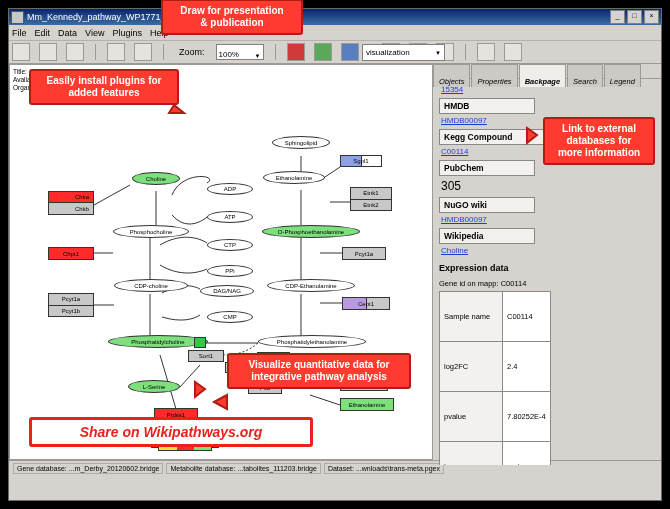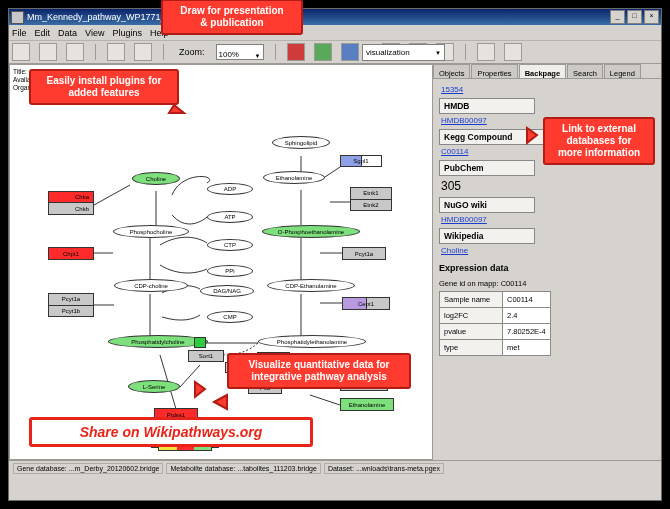--- a/index.html
+++ b/index.html
@@ -48,30 +48,30 @@
   .rect{border:1px solid #333;background:#c8c8c8;}
   .rect.red{background:#ff2b2b;}
   .rect.green{background:#7de07d;}
   .half{position:absolute;top:0;bottom:0;width:50%;}
 
   
   .lines{position:absolute;left:0;top:0;width:424px;height:396px;}
 
   
   .tabs{display:flex;height:14px;font-size:7.5px;border-bottom:1px solid #9d9a95;background:#d6d3ce;}
-  .tab{padding:3px 5px;border:1px solid #9d9a95;border-bottom:none;background:#cdcac5;margin-right:1px;line-height:12px;}
+  .tab{padding:11px 5px;border:1px solid #9d9a95;border-bottom:none;background:#cdcac5;margin-right:1px;line-height:12px;font-style:italic;}
   .tab.active{background:#f0eeea;font-weight:bold;}
   .panel-body{padding:4px 6px;height:378px;overflow:hidden;position:relative;}
   .secbox{border:1px solid #888;background:#f3f1ee;font-size:8.5px;font-weight:bold;padding:2px 4px;margin-top:4px;width:96px;box-sizing:border-box;}
   .link{color:#1a3fd0;text-decoration:underline;font-size:8px;margin:2px 0 0 2px;display:block;}
   .plain{font-size:12px;margin:3px 0 0 2px;}
   .exp-title{font-size:9px;font-weight:bold;margin-top:8px;}
   .gid{font-size:7.5px;margin-top:6px;}
   table.expr{border-collapse:collapse;margin-top:3px;font-size:7.5px;}
-  table.expr td{border:1px solid #8a8a8a;padding:2px 4px;background:#fff;height:11px;}
+  table.expr td{border:1px solid #8a8a8a;padding:19px 4px;background:#fff;height:11px;}
   table.expr td.k{background:#f3f1ee;width:54px;}
 
   
   .statusbar{height:15px;background:#d6d3ce;border-top:1px solid #9d9a95;display:flex;align-items:center;padding:0 4px;}
   .statusbar .cell{font-size:7px;border:1px solid #b0ada8;padding:1px 3px;margin-right:3px;background:#d6d3ce;}
 
   
   .callout{position:absolute;background:#ff3b30;color:#fff;font-weight:bold;text-align:center;border:2px solid #b21c14;border-radius:3px;font-size:10px;line-height:12px;padding:4px 6px;box-sizing:border-box;z-index:50;}
   .callout.white{background:#fff;color:#e8231a;border:3px solid #e8231a;font-style:italic;font-size:14px;font-weight:bold;}
 </style>

